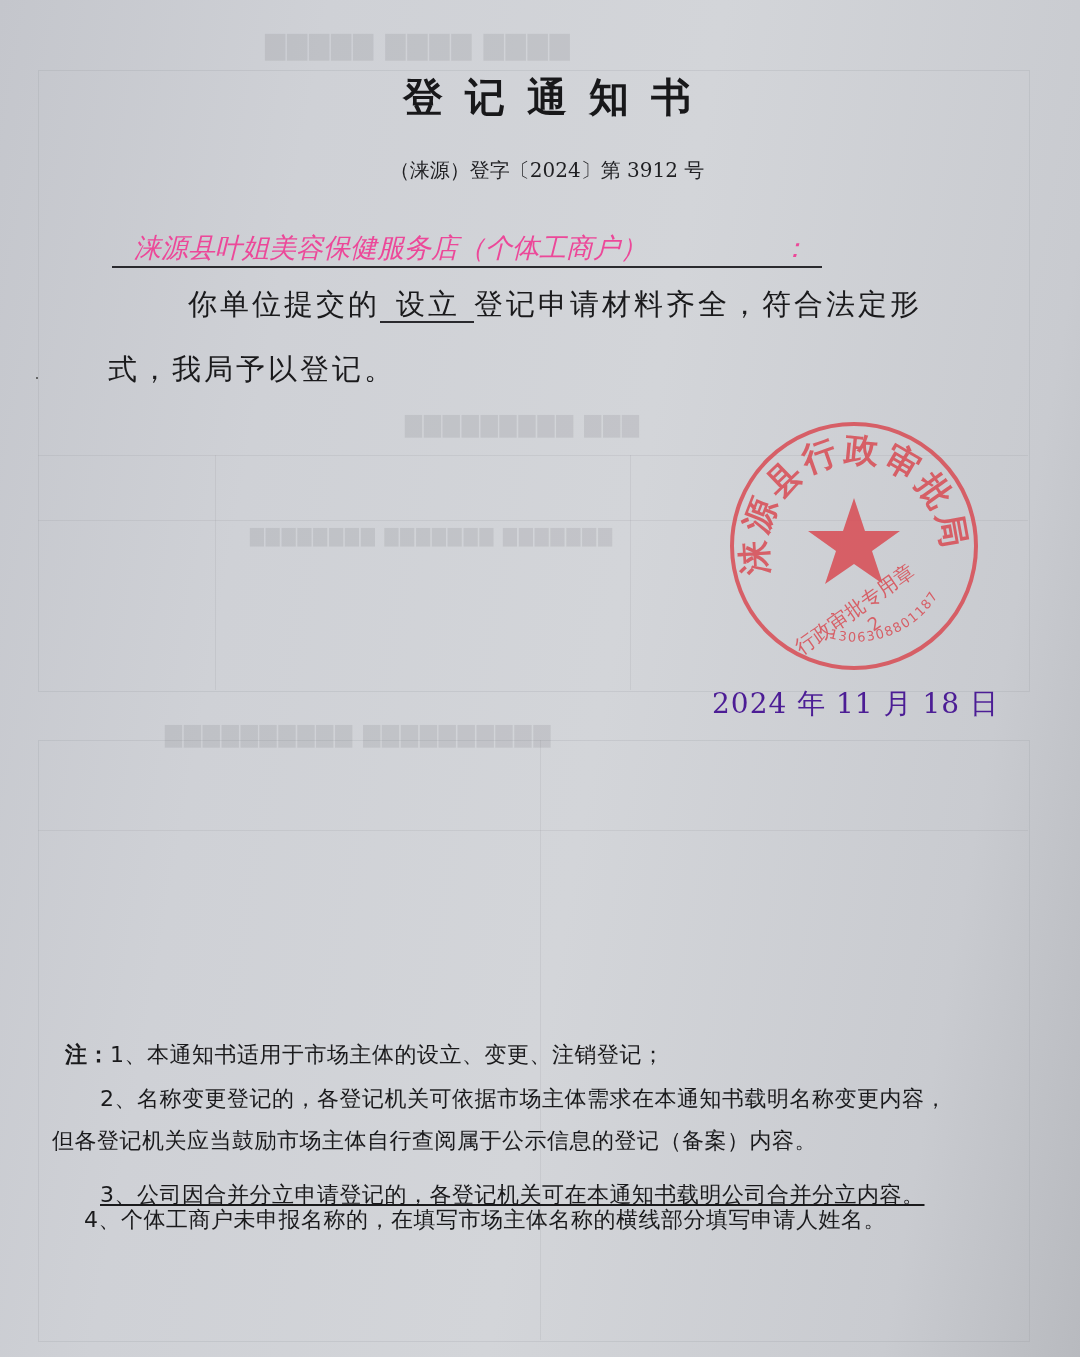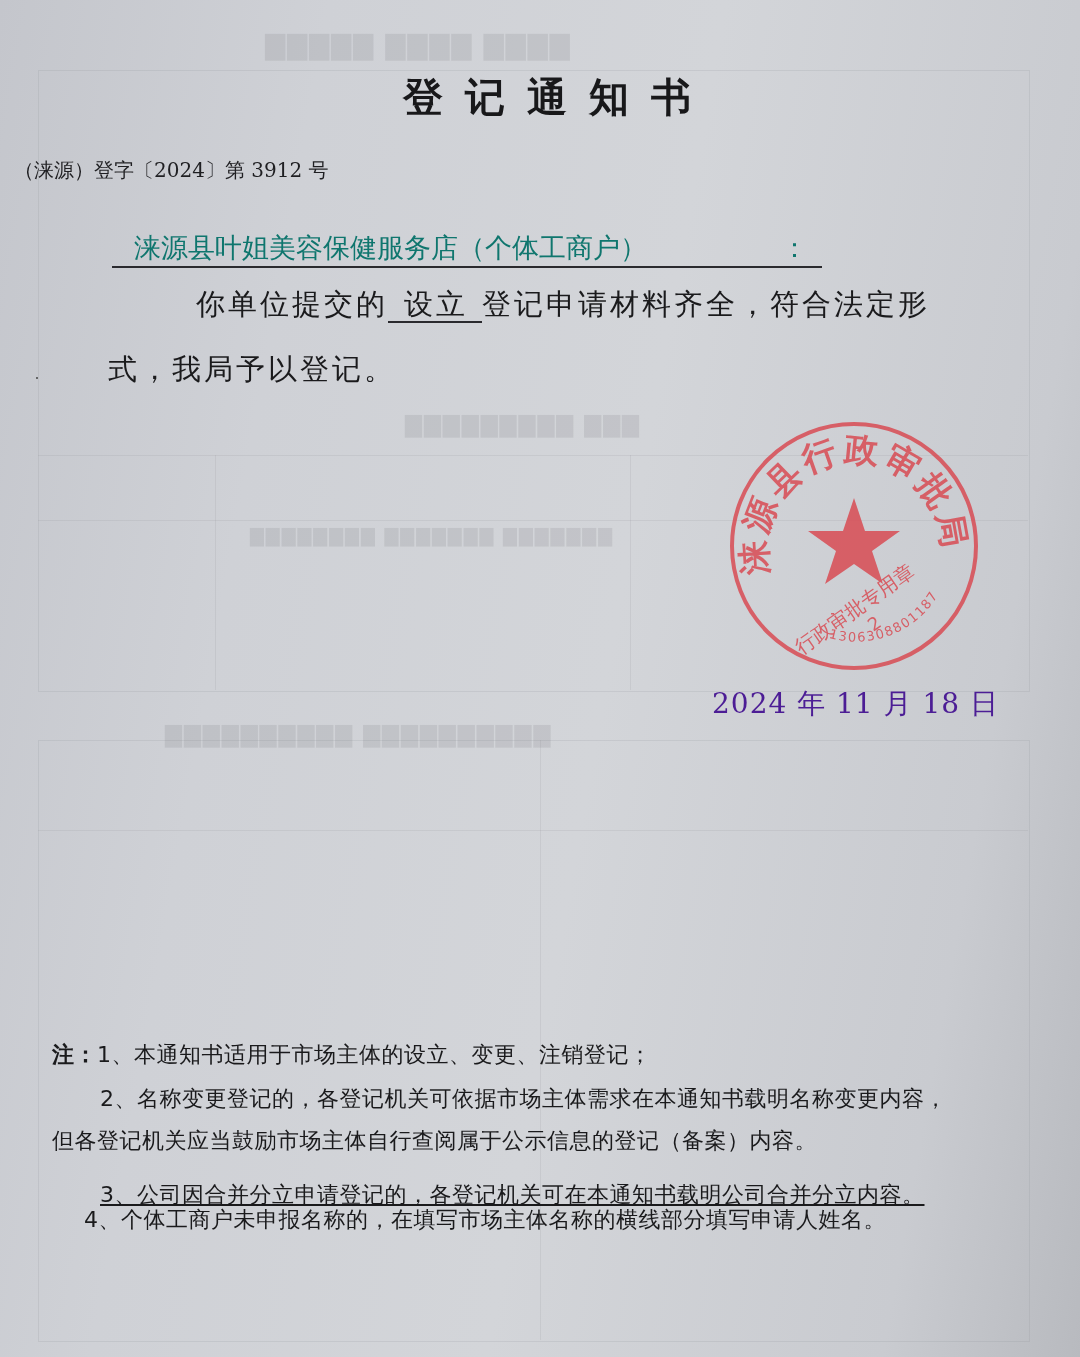--- a/index.html
+++ b/index.html
@@ -54,36 +54,38 @@
       font-weight: bold;
       letter-spacing: 22px;
       padding-left: 36px;
       color: #18181a;
     }
     .docno {
       position: absolute;
       left: 0;
       right: 0;
       top: 157px;
+      text-align: center;
       font-size: 20px;
       color: #1f1f22;
       padding-left: 14px;
     }
     .addressee {
       position: absolute;
       left: 112px;
       top: 230px;
       font-family: "DejaVu Sans", sans-serif;
       font-size: 27px;
-      color: #0f766e;
+      color: #ec4899;
       border-bottom: 2px solid #2a2a2e;
       padding-left: 22px;
       padding-right: 14px;
       width: 674px;
       line-height: 36px;
+      font-style: italic;
     }
     .addressee .colon {
       float: right;
     }
     .body-line {
       position: absolute;
       font-family: "DejaVu Sans", sans-serif;
       font-size: 29px;
       letter-spacing: 3px;
       color: #1a1a1c;
@@ -169,21 +171,21 @@
 
   <div class="title">登记通知书</div>
 
   <div class="docno">（涞源）登字〔2024〕第 3912 号</div>
 
   <div class="addressee">
     <span>涞源县叶姐美容保健服务店（个体工商户）</span>
     <span class="colon">：</span>
   </div>
 
-  <div class="body-line" style="left:196px; top:285px;">
+  <div class="body-line" style="left:188px; top:285px;">
     <span>你单位提交的</span><span class="fill">设立</span><span>登记申请材料齐全，符合法定形</span>
   </div>
   <div class="body-line" style="left:108px; top:350px;">式，我局予以登记。</div>
 
   <svg class="stamp" viewBox="0 0 256 256">
     <defs>
       <path id="arcTop" d="M 48 168 A 88 88 0 1 1 214 150"></path>
       <path id="arcBottom" d="M 88 214 A 96 96 0 0 0 226 126"></path>
     </defs>
     <g opacity="0.82">
@@ -197,21 +199,21 @@
       <text font-family="DejaVu Sans, sans-serif" font-size="13" fill="#d9474f" letter-spacing="1.5">
         <textPath href="#arcBottom" startOffset="8%">1306308801187</textPath>
       </text>
     </g>
   </svg>
 
 
   <div class="date">2024 年 11 月 18 日</div>
 
   <div class="notes">
-    <div class="note-line" style="left:0; top:0;">
+    <div class="note-line" style="left:13px; top:0;">
       <span class="note-head">注：</span><span>1、本通知书适用于市场主体的设立、变更、注销登记；</span>
     </div>
     <div class="note-line" style="left:48px; top:44px;">2、名称变更登记的，各登记机关可依据市场主体需求在本通知书载明名称变更内容，</div>
     <div class="note-line" style="left:0; top:86px;">但各登记机关应当鼓励市场主体自行查阅属于公示信息的登记（备案）内容。</div>
     <div class="note-line" style="left:48px; top:140px;text-decoration:underline;">3、公司因合并分立申请登记的，各登记机关可在本通知书载明公司合并分立内容。</div>
     <div class="note-line" style="left:32px; top:165px;">4、个体工商户未申报名称的，在填写市场主体名称的横线部分填写申请人姓名。</div>
   </div>
 
 </div>
 

